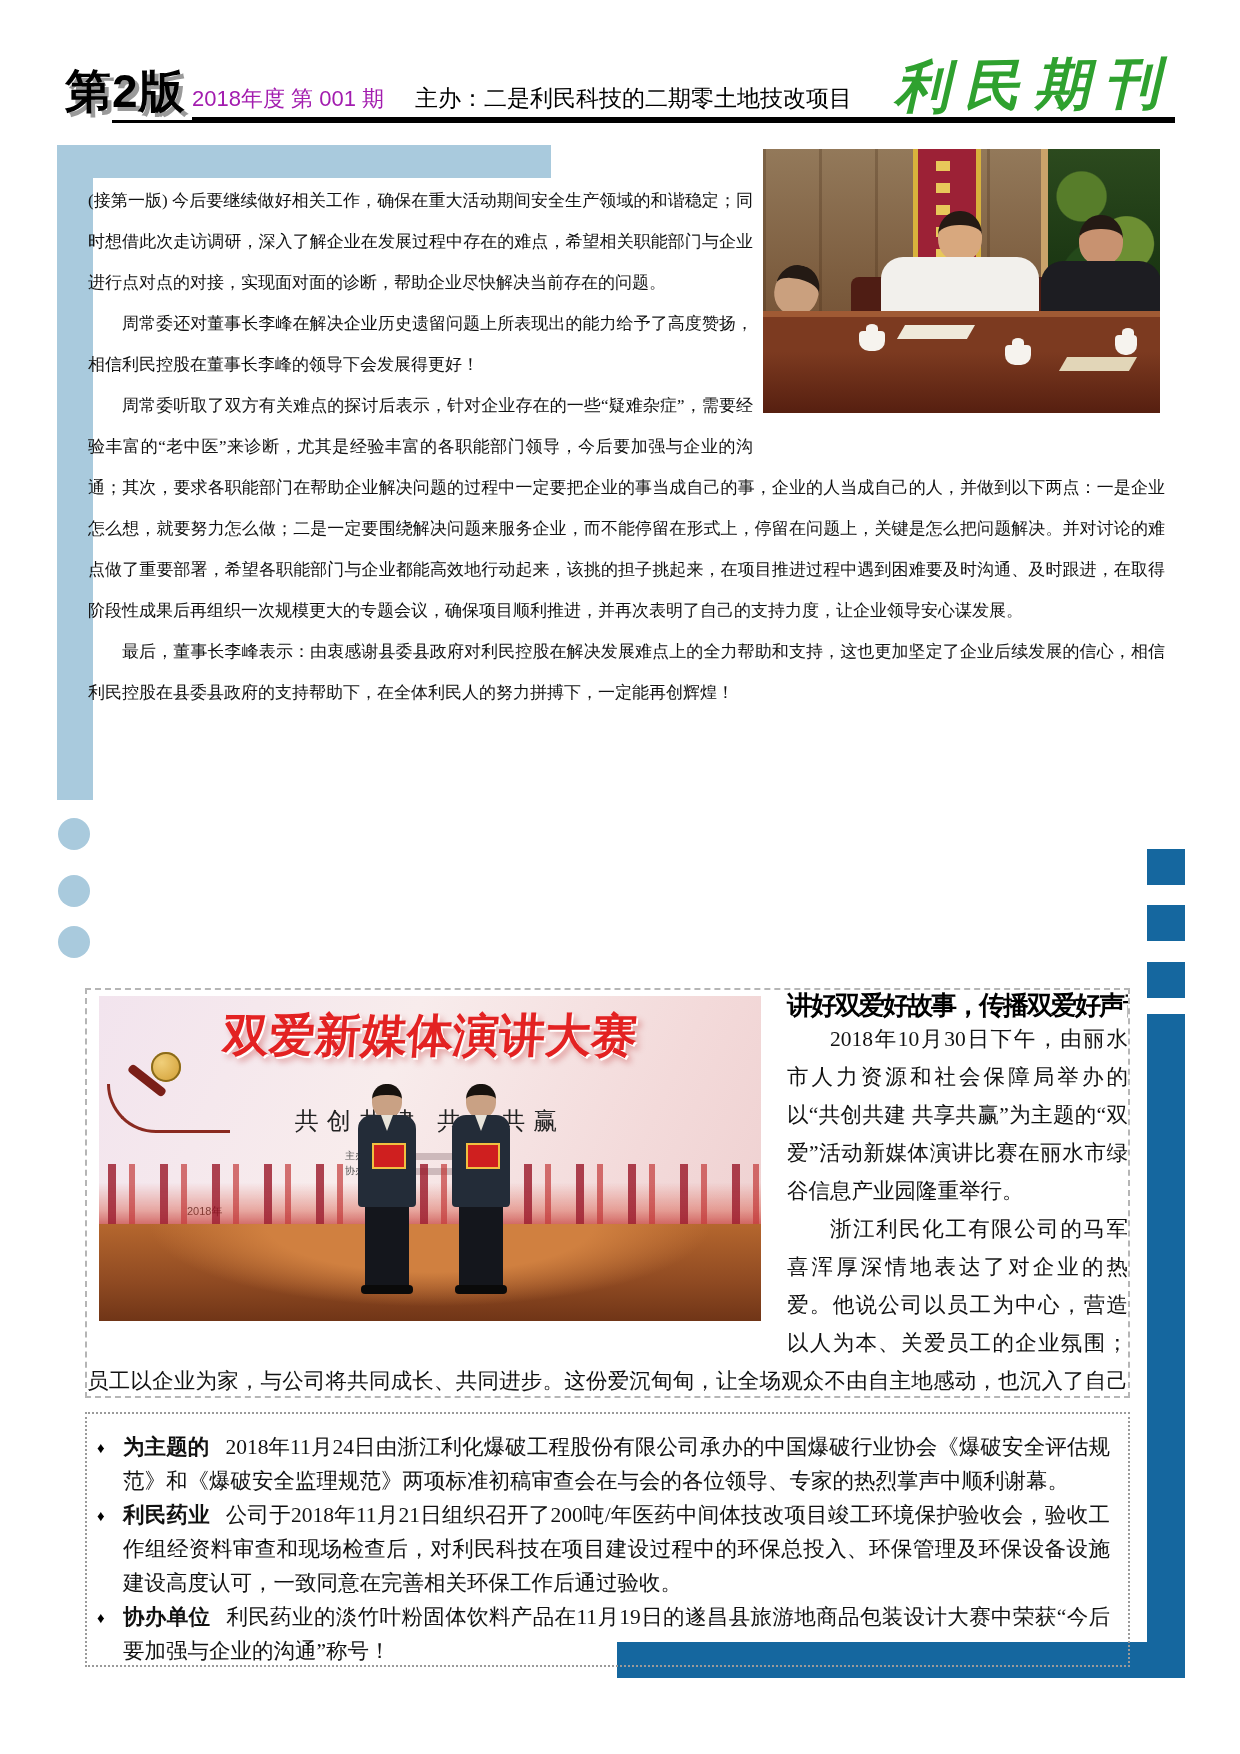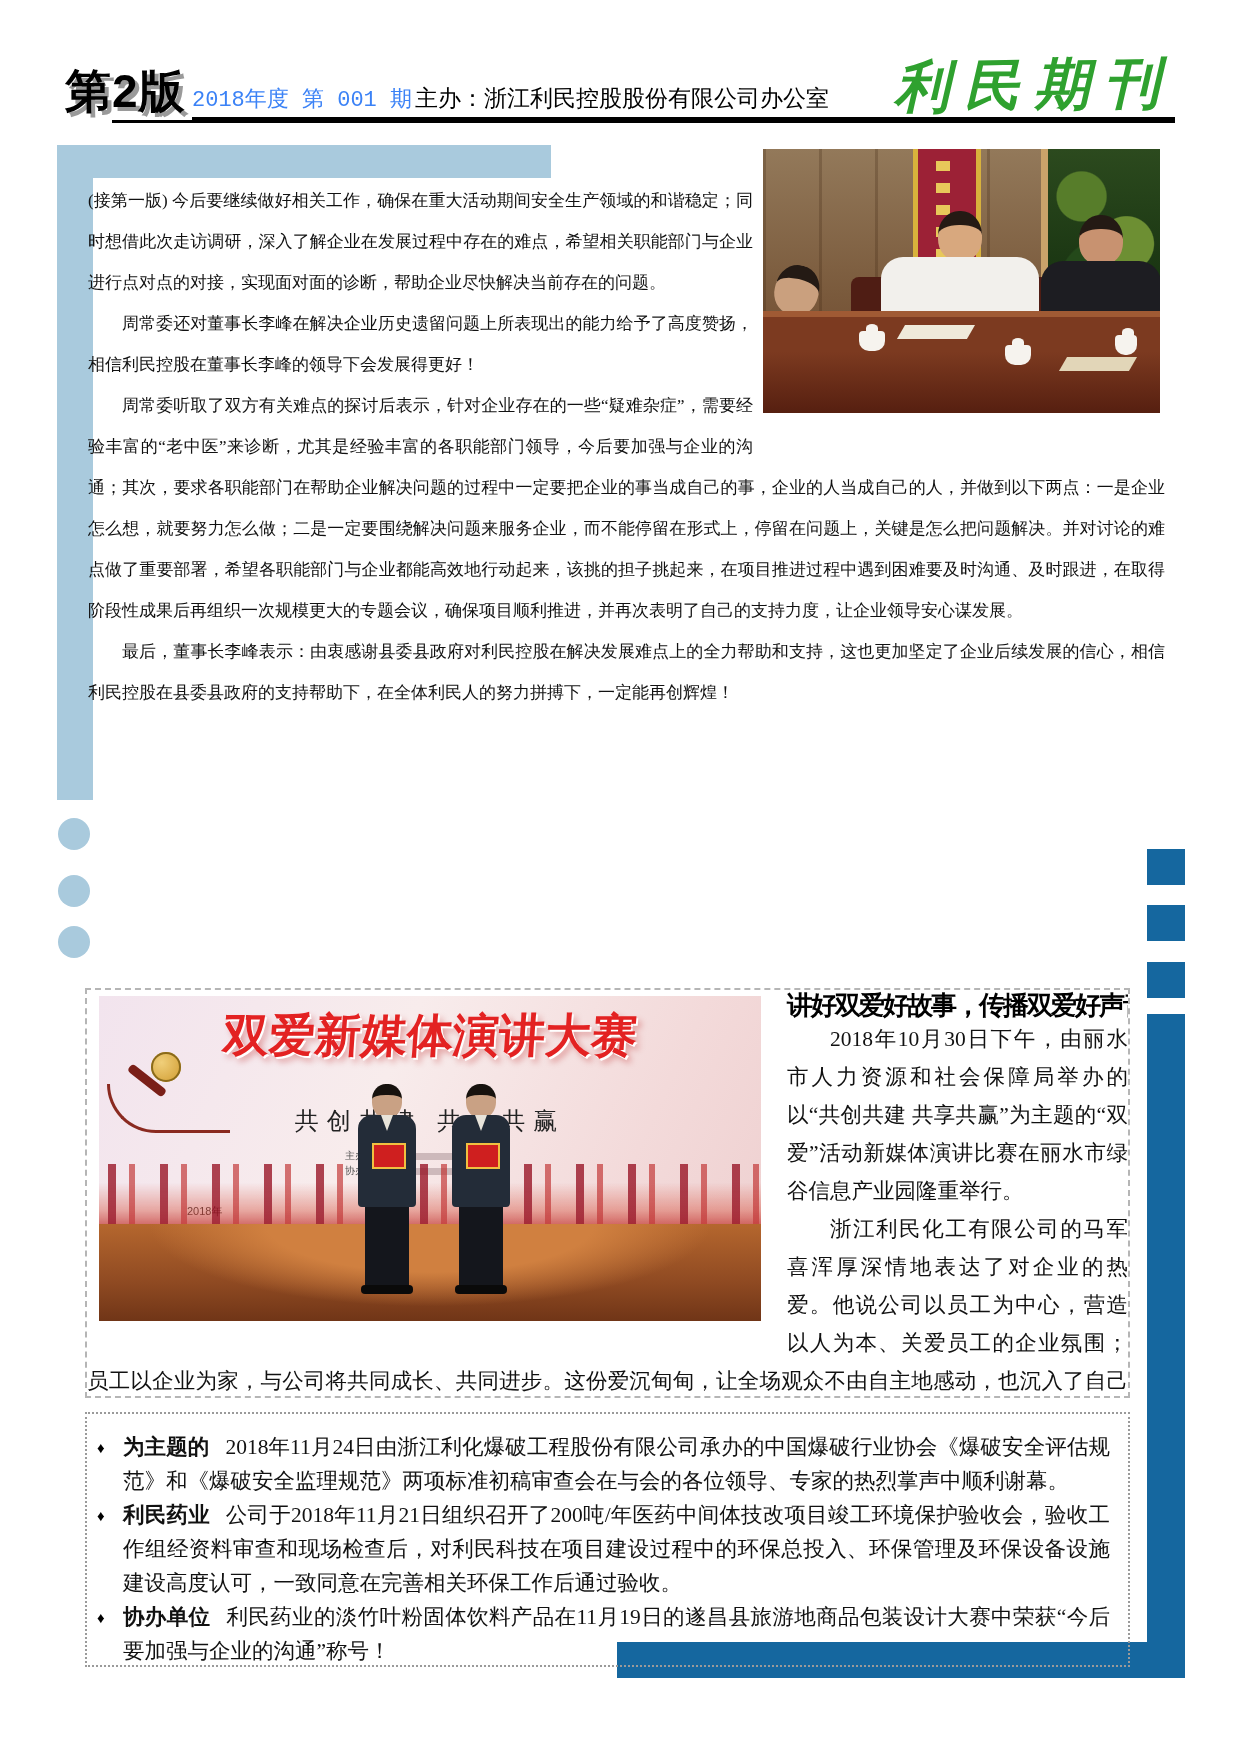--- a/index.html
+++ b/index.html
@@ -22,21 +22,21 @@
   .deco-bottom-band{left:617px;top:1642px;width:568px;height:36px;}
   
   .masthead-rule{position:absolute;left:112px;top:117px;width:1063px;height:6px;background:#000;}
   .edition{
     position:absolute;left:63px;top:66px;z-index:3;background:#fff;padding:2px 6px 6px 2px;
     font-family:"Liberation Sans","DejaVu Sans",sans-serif;font-weight:bold;font-size:46px;line-height:1;
     color:#000;text-shadow:4px 4px 0 #9a9a9a;letter-spacing:1px;
   }
   .issue-info{
     position:absolute;left:192px;top:84px;font-size:22px;z-index:2;
-    font-family:Liberation Mono, monospace;color:#3b82f6;
+    font-family:Liberation Sans, sans-serif;color:#a21caf;
   }
   .organizer-line{
     position:absolute;left:415px;top:83px;font-size:23px;z-index:2;font-weight:500;
     font-family:"Liberation Sans","DejaVu Sans",sans-serif;color:#000;
   }
   .journal-title{
     position:absolute;right:66px;top:56px;z-index:4;
     font-family:"DejaVu Serif","Liberation Serif",serif;font-style:italic;font-weight:bold;
     font-size:56px;line-height:1;color:#2fa12f;letter-spacing:14px;transform:rotate(-1deg);
   }
@@ -153,21 +153,21 @@
 <div class="deco lite deco-circle c3"></div>
 <div class="deco dark sq s1"></div>
 <div class="deco dark sq s2"></div>
 <div class="deco dark sq s3"></div>
 <div class="deco dark deco-right-bar"></div>
 <div class="deco dark deco-bottom-band"></div>
 
 <div class="masthead-rule"></div>
 <div class="edition">第2版</div>
 <div class="issue-info">2018年度 第 001 期</div>
-<div class="organizer-line">主办：浙江利民控股股份有限公司办公室</div>
+<div class="organizer-line">主办：二是利民科技的二期零土地技改项目</div>
 <div class="journal-title">利民期刊</div>
 
 <div class="photo1">
   <div class="p1-panels"></div>
   <div class="p1-window"></div>
   <div class="p1-banner"></div>
   <div class="p1-chair ch1"></div>
   <div class="p1-chair ch2"></div>
   <div class="p1-chair ch3"></div>
   <div class="p1-person man-left">

